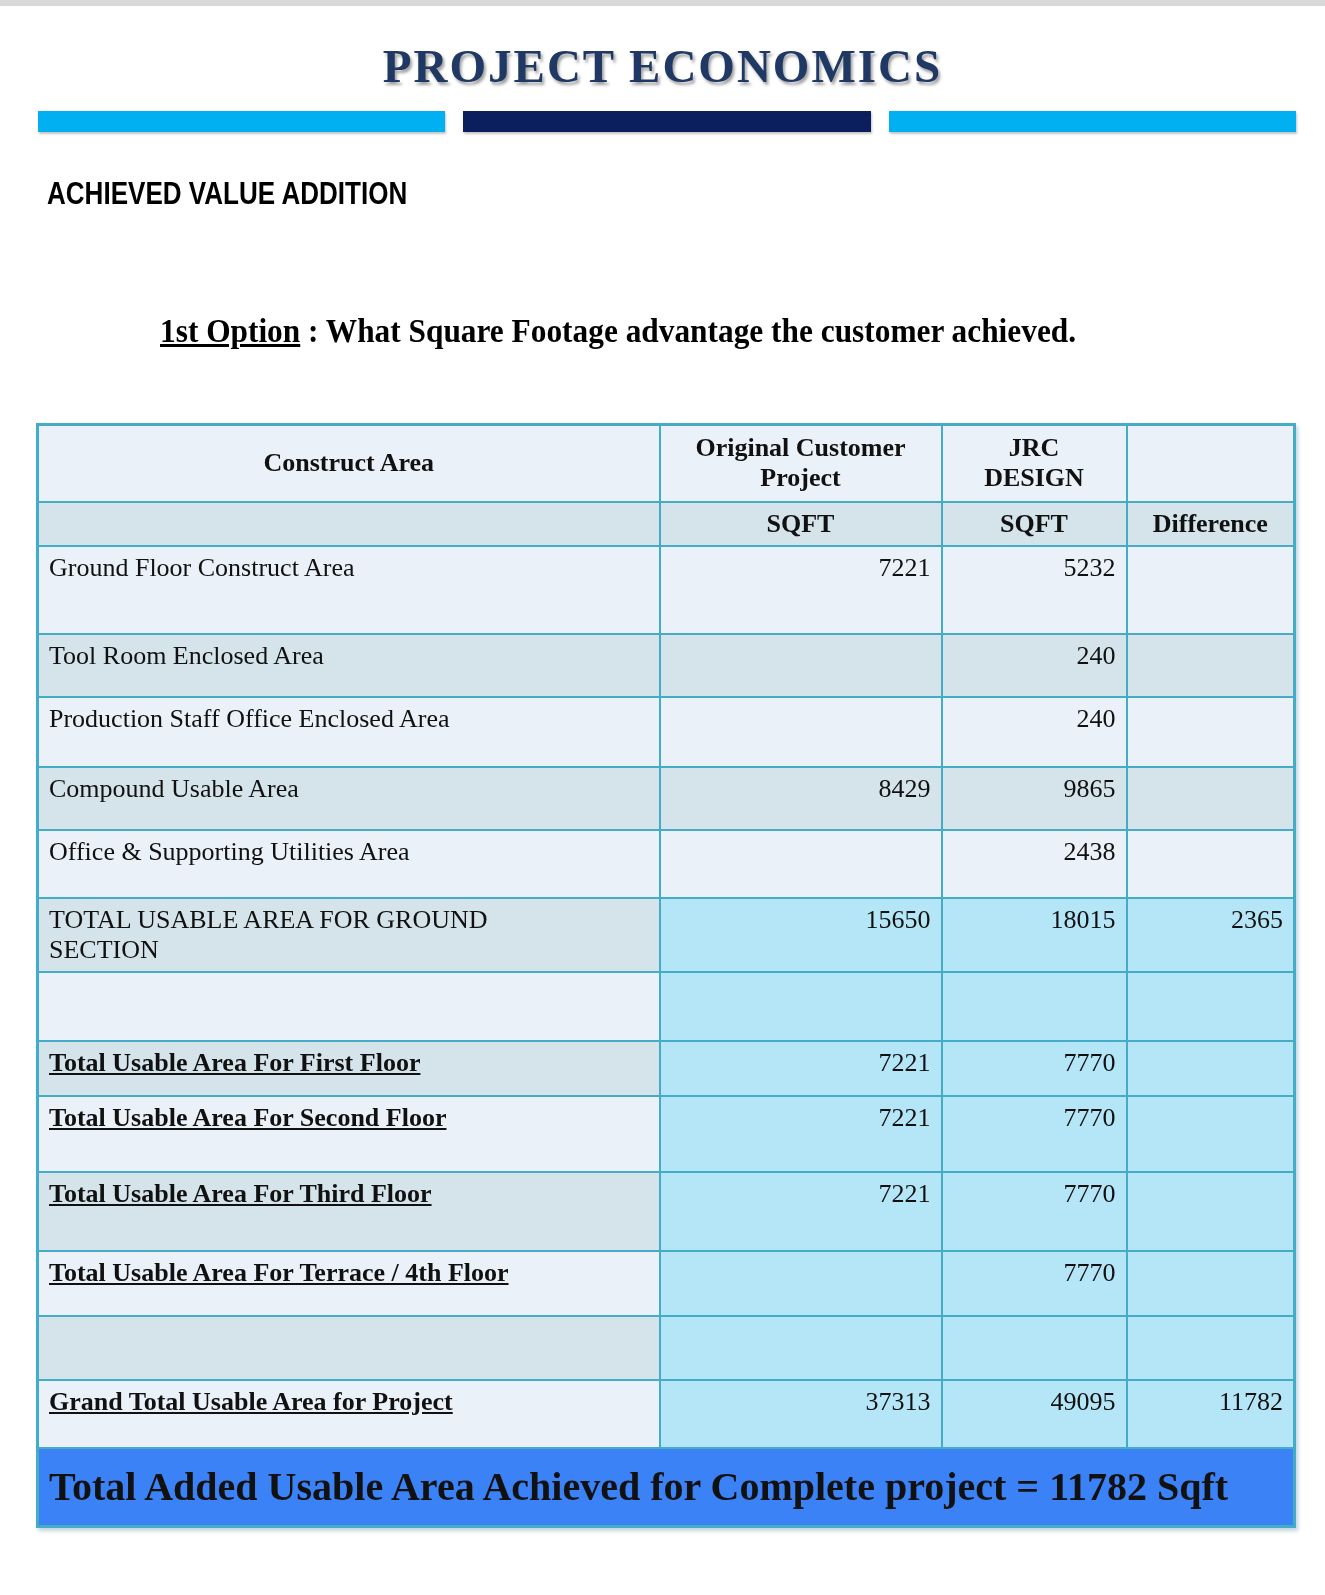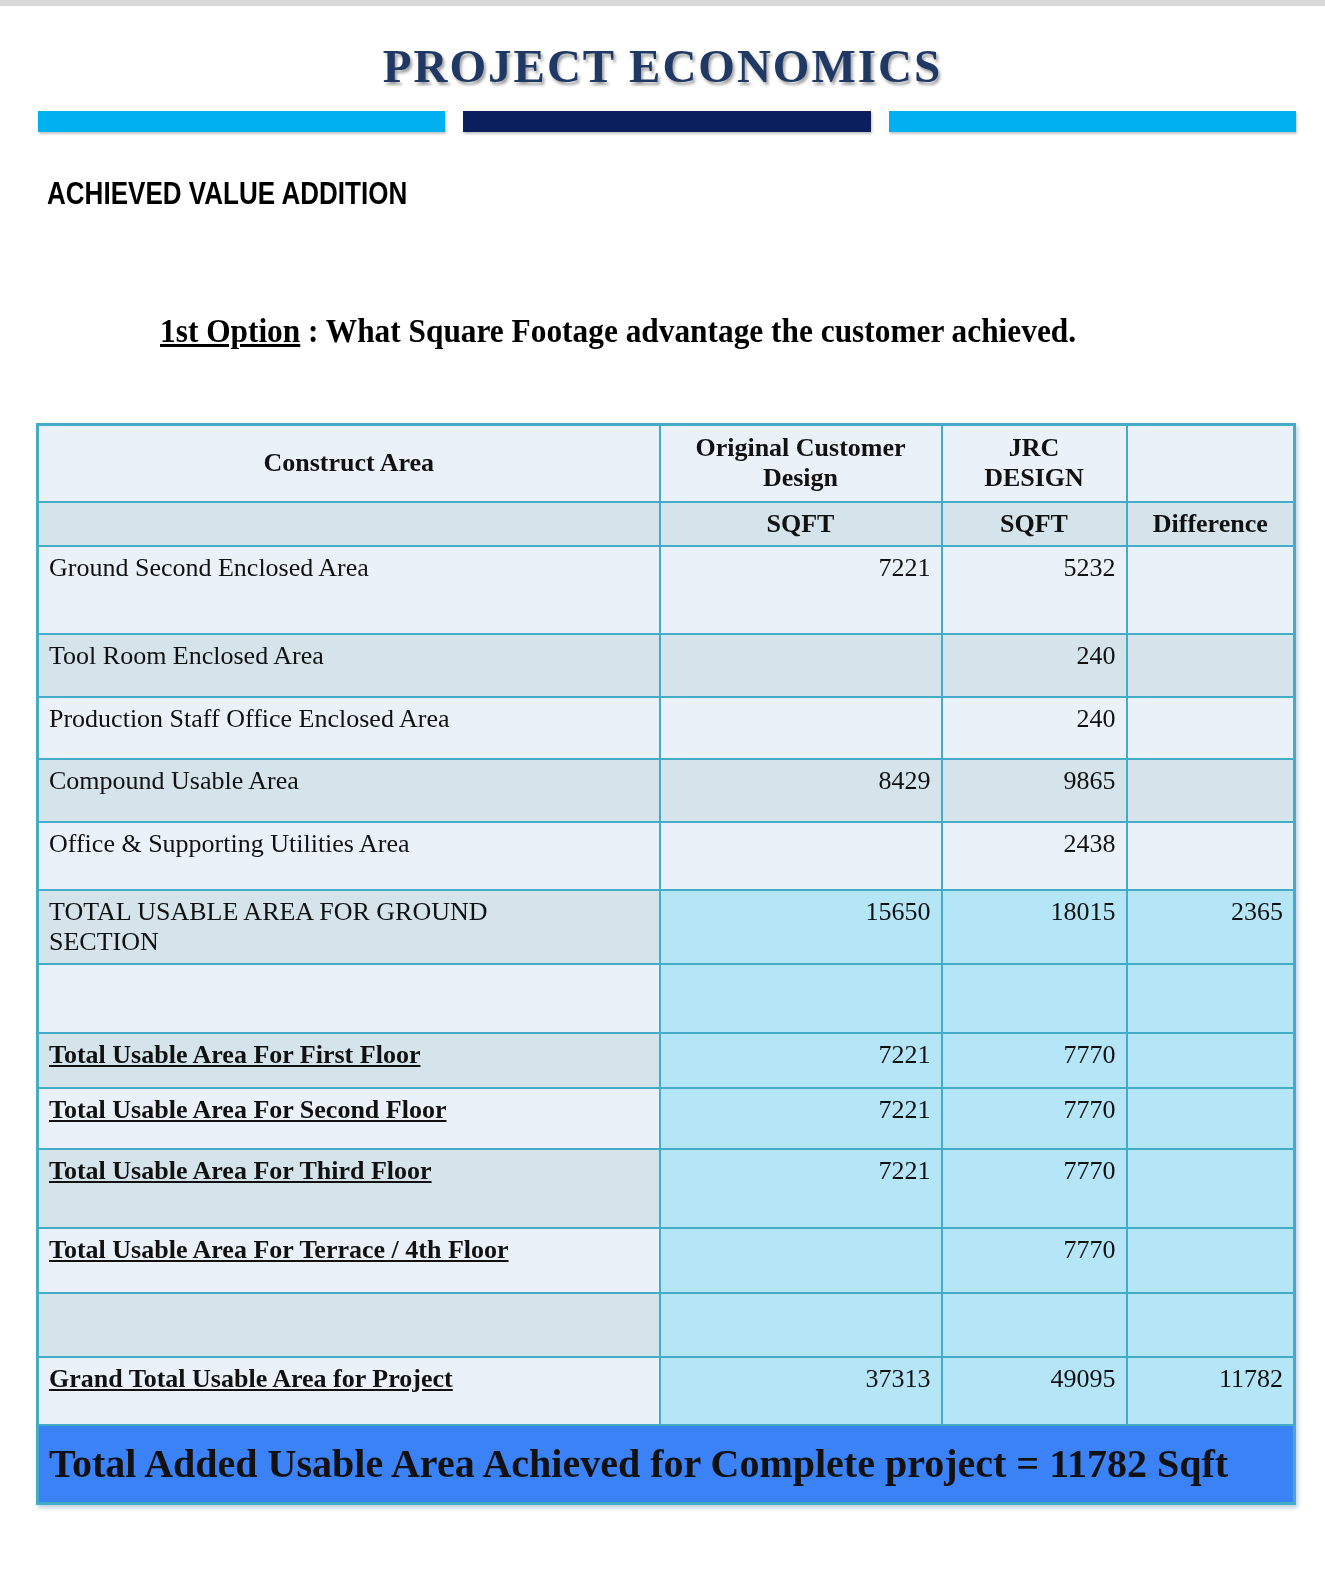--- a/index.html
+++ b/index.html
@@ -133,48 +133,48 @@
       <col class="c1">
       <col class="c2">
       <col class="c3">
       <col class="c4">
     </colgroup>
 
   <tbody>
       <tr class="light" style="height:77px">
     <th>Construct Area</th>
     <th>Original Customer
-Design</th>
+Project</th>
     <th>JRC
 DESIGN</th>
     <th></th>
   </tr>
 
   <tr class="dark" style="height:43px">
     <th></th>
     <th>SQFT</th>
     <th>SQFT</th>
     <th>Difference</th>
   </tr>
 
   <tr class="light" style="height:88px">
-    <td class="label">Ground Second Enclosed Area</td>
+    <td class="label">Ground Floor Construct Area</td>
     <td class="num">7221</td>
     <td class="num">5232</td>
     <td class="num"></td>
   </tr>
 
   <tr class="dark" style="height:63px">
     <td class="label">Tool Room Enclosed Area</td>
     <td class="num"></td>
     <td class="num">240</td>
     <td class="num"></td>
   </tr>
 
-  <tr class="light" style="height:62px">
+  <tr class="light" style="height:70px">
     <td class="label">Production Staff  Office Enclosed Area</td>
     <td class="num"></td>
     <td class="num">240</td>
     <td class="num"></td>
   </tr>
 
   <tr class="dark" style="height:63px">
     <td class="label">Compound Usable Area</td>
     <td class="num">8429</td>
     <td class="num">9865</td>
@@ -203,21 +203,21 @@
     <td class="num"></td>
   </tr>
 
   <tr class="dark hl" style="height:55px">
     <td class="label bu">Total Usable Area For First Floor</td>
     <td class="num">7221</td>
     <td class="num">7770</td>
     <td class="num"></td>
   </tr>
 
-  <tr class="light hl" style="height:61px">
+  <tr class="light hl" style="height:76px">
     <td class="label bu">Total Usable Area For Second Floor</td>
     <td class="num">7221</td>
     <td class="num">7770</td>
     <td class="num"></td>
   </tr>
 
   <tr class="dark hl" style="height:79px">
     <td class="label bu">Total Usable Area For Third Floor</td>
     <td class="num">7221</td>
     <td class="num">7770</td>

